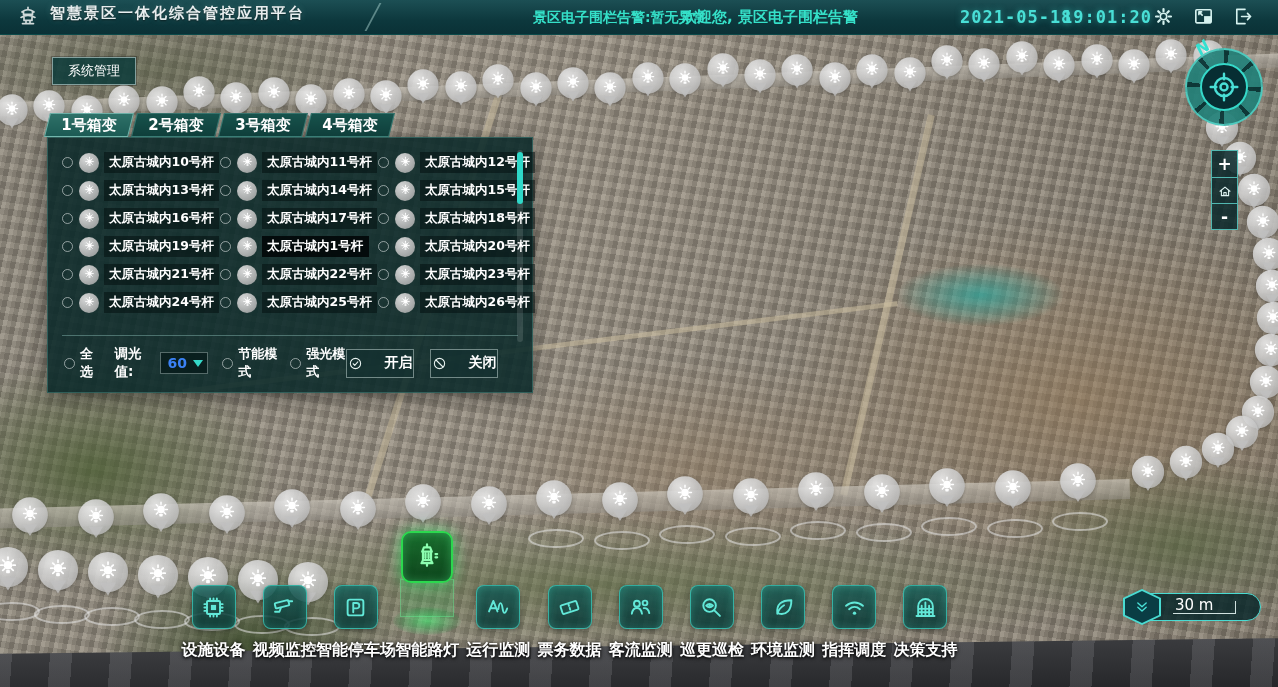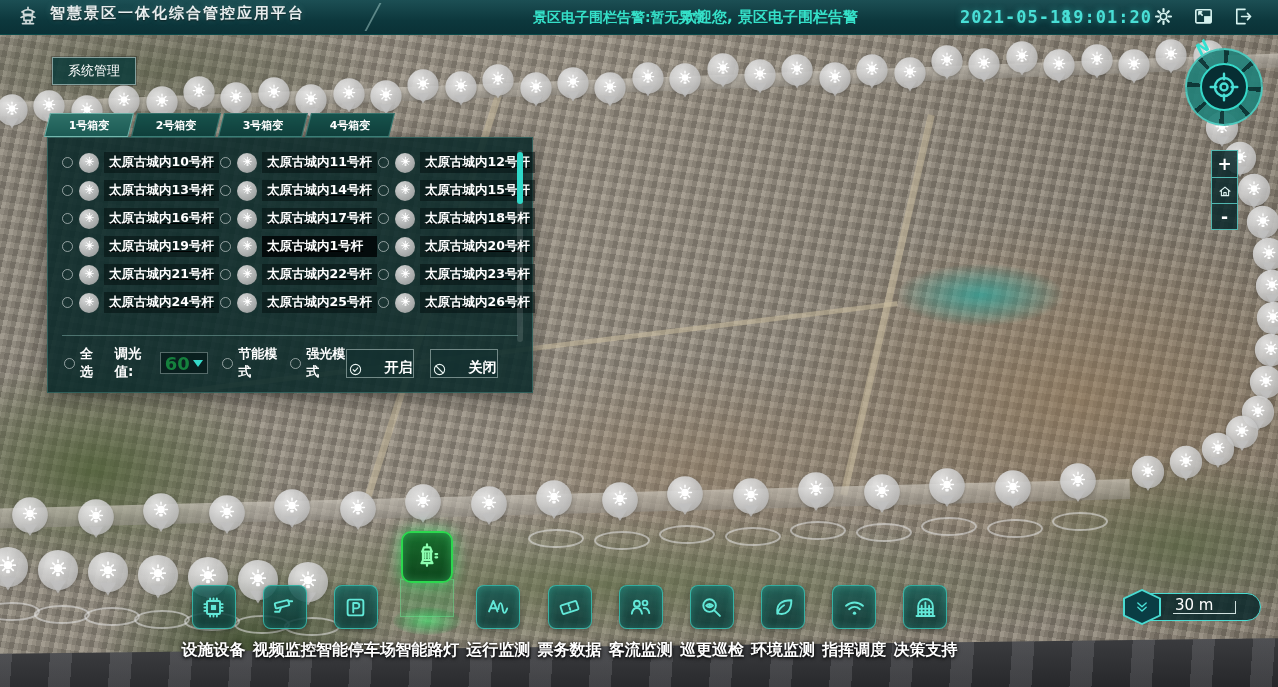--- a/index.html
+++ b/index.html
@@ -68,54 +68,54 @@
     background:rgba(12,59,57,.85);border:1px solid rgba(175,200,198,.7);
     color:#fff;font-size:13px;cursor:pointer;box-shadow:0 0 0 1px rgba(0,0,0,.25);}
 
   
   .tabs{position:absolute;left:47px;top:113px;z-index:9;display:flex;gap:3px;height:24px;}
   .tab{position:relative;width:84px;height:24px;cursor:pointer;}
   .tab .tab-bg{position:absolute;inset:0;transform:skewX(-14deg);
     background:linear-gradient(180deg,#17524c,#0f3f3b);border:1px solid rgba(110,190,180,.4);}
   .tab.active .tab-bg{background:linear-gradient(180deg,#2e7168,#1c5a54);border-color:rgba(160,230,220,.6);}
   .tab span{position:absolute;inset:0;display:flex;align-items:center;justify-content:center;
-    color:#fff;font-size:11px;font-weight:bold;}
+    color:#fff;font-size:15px;font-weight:bold;}
   .panel{position:absolute;left:47px;top:137px;width:486px;height:256px;z-index:8;
     background:rgba(10,41,41,.88);border:1px solid rgba(85,160,150,.4);box-sizing:border-box;
     box-shadow:0 4px 18px rgba(0,0,0,.45);}
   .lamp-grid{position:absolute;left:14px;top:14px;right:26px;
     display:grid;grid-template-columns:158px 158px 1fr;row-gap:7px;}
-  .lamp-item{display:flex;align-items:center;height:21px;cursor:pointer;text-decoration:underline;}
+  .lamp-item{display:flex;align-items:center;height:21px;cursor:pointer;}
   .radio{width:11px;height:11px;border-radius:50%;border:1.5px solid rgba(185,195,195,.75);
     flex:0 0 auto;box-sizing:border-box;}
   .bulb-badge{width:20px;height:20px;border-radius:50%;margin-left:6px;flex:0 0 auto;
     background:radial-gradient(circle at 35% 30%, rgba(225,225,225,.95), rgba(160,160,160,.85));
     display:flex;align-items:center;justify-content:center;}
   .bulb-badge svg{width:15px;height:15px;}
   .lamp-label{margin-left:5px;font-size:12.5px;font-weight:bold;color:#fff;
     background:rgba(4,16,16,.55);padding:2px 5px;white-space:nowrap;}
-  .lamp-item.selected .lamp-label{background:rgba(2,8,9,.92);padding-right:14px;}
+  .lamp-item.selected .lamp-label{background:rgba(2,8,9,.92);padding-right:6px;}
   .v-scroll{position:absolute;right:9px;top:12px;width:6px;height:192px;
     background:rgba(255,255,255,.12);border-radius:3px;}
   .v-scroll .thumb{position:absolute;left:0;top:2px;width:6px;height:52px;
     background:#2fd8c8;border-radius:3px;cursor:pointer;}
   .divider{position:absolute;left:14px;right:14px;top:197px;border-top:1px solid rgba(140,190,185,.45);}
   .controls{position:absolute;left:16px;right:16px;top:210px;height:30px;display:flex;align-items:center;}
   .ctrl-label{color:#fff;font-size:13px;font-weight:bold;}
   .ctrl-radio-group{display:flex;align-items:center;cursor:pointer;}
   .ctrl-radio-group .radio{margin-right:5px;}
   .dim-label{margin-left:16px;font-size:13.5px;}
   .dropdown{margin-left:8px;width:56px;height:20px;background:rgba(6,26,26,.8);
     border:1px solid rgba(150,170,168,.55);display:flex;align-items:center;cursor:pointer;}
-  .dropdown .dd-value{flex:1;text-align:center;font-size:18px;font-weight:bold;color:#15803d;}
+  .dropdown .dd-value{flex:1;text-align:center;font-size:14px;font-weight:bold;color:#3b82f6;}
   .dropdown .caret{width:0;height:0;border-left:5px solid transparent;border-right:5px solid transparent;
     border-top:7px solid #35d9c9;margin-right:4px;}
   .mode1{margin-left:14px;} .mode2{margin-left:12px;}
   .ctrl-buttons{margin-left:auto;display:flex;gap:16px;margin-right:18px;}
-  .panel-btn{display:flex;align-items:flex-end;justify-content:center;gap:22px;width:66px;height:27px;
+  .panel-btn{display:flex;align-items:center;justify-content:center;gap:22px;width:66px;height:27px;
     background:rgba(18,48,48,.65);border:1px solid rgba(165,185,182,.65);cursor:pointer;
     color:#fff;font-size:14px;font-weight:bold;}
   .panel-btn svg{width:15px;height:15px;color:#e8f2f0;}
 
   
   .compass{position:absolute;left:1185px;top:48px;width:78px;height:78px;z-index:9;cursor:pointer;}
   .compass .seg-ring{position:absolute;inset:0;border-radius:50%;
     border:2px solid rgba(90,225,212,.75);box-sizing:border-box;
     background:repeating-conic-gradient(from 8deg, rgba(34,128,120,.92) 0 37deg, rgba(8,52,52,.95) 37deg 45deg);}
   .compass .inner{position:absolute;left:15px;top:15px;width:48px;height:48px;border-radius:50%;

